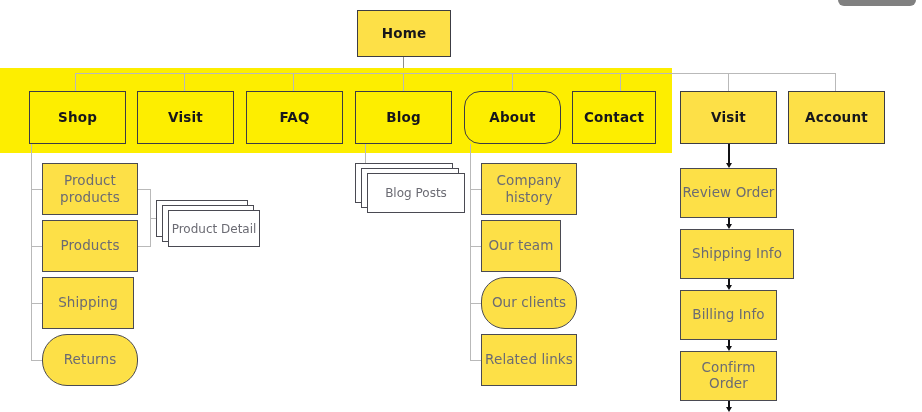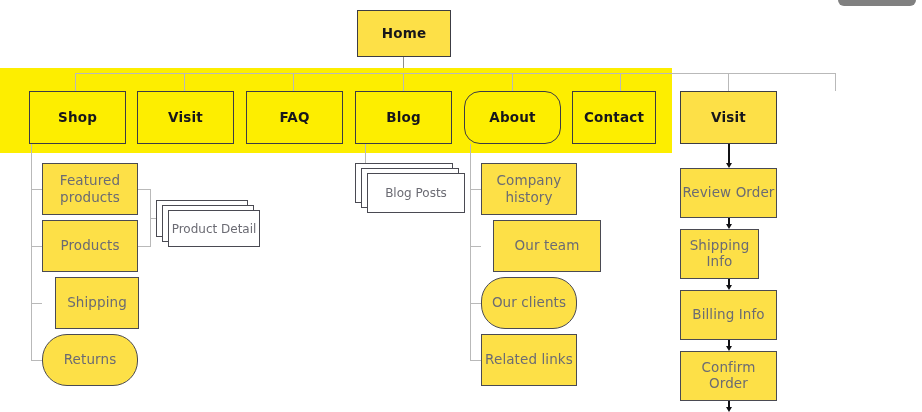--- a/index.html
+++ b/index.html
@@ -133,30 +133,31 @@
   <div class="line-v" style="left:728px; top:73px; width:1.3px; height:18px;"></div>
   <div class="line-v" style="left:835px; top:73px; width:1.3px; height:18px;"></div>
 
   <div class="node primary on-yellow" style="left:29px; top:91px; width:97px; height:53px;">Shop</div>
   <div class="node primary on-yellow" style="left:137px; top:91px; width:97px; height:53px;">Visit</div>
   <div class="node primary on-yellow" style="left:246px; top:91px; width:97px; height:53px;">FAQ</div>
   <div class="node primary on-yellow" style="left:355px; top:91px; width:97px; height:53px;">Blog</div>
   <div class="node primary on-yellow" style="left:464px; top:91px; width:97px; height:53px;border-radius:16px;">About</div>
   <div class="node primary on-yellow" style="left:572px; top:91px; width:84px; height:53px;">Contact</div>
   <div class="node primary" style="left:680px; top:91px; width:97px; height:53px;">Visit</div>
+  <div class="node primary" style="left:788px; top:91px; width:97px; height:53px;">Account</div>
 
   <div class="line-v" style="left:31px; top:144px; width:1.3px; height:216px;"></div>
   <div class="line-h" style="left:31px; top:189px; width:11px; height:1.3px;"></div>
   <div class="line-h" style="left:31px; top:246px; width:11px; height:1.3px;"></div>
   <div class="line-h" style="left:31px; top:303px; width:11px; height:1.3px;"></div>
   <div class="line-h" style="left:31px; top:360px; width:11px; height:1.3px;"></div>
 
-  <div class="node two-line" style="left:42px; top:163px; width:96px; height:52px;">Featured products</div>
+  <div class="node two-line" style="left:42px; top:163px; width:96px; height:52px;">Product products</div>
   <div class="node" style="left:42px; top:220px; width:96px; height:52px;">Products</div>
-  <div class="node" style="left:55px; top:277px; width:84px; height:52px;">Shipping</div>
+  <div class="node" style="left:42px; top:277px; width:92px; height:52px;">Shipping</div>
   <div class="node" style="left:42px; top:334px; width:96px; height:52px;border-radius:25px;">Returns</div>
 
   <div class="line-h" style="left:138px; top:189px; width:12px; height:1.3px;"></div>
   <div class="line-h" style="left:138px; top:246px; width:12px; height:1.3px;"></div>
   <div class="line-v" style="left:150px; top:189px; width:1.3px; height:58px;"></div>
   <div class="line-h" style="left:150px; top:218px; width:18px; height:1.3px;"></div>
 
   <div class="stack" style="left:156px; top:200px; width:104px; height:47px;">
     <div class="sheet s1" style="width:92px; height:37px;"></div>
     <div class="sheet s2" style="width:92px; height:37px;"></div>
@@ -171,37 +172,37 @@
     <div class="sheet s3" style="width:98px; height:40px;">Blog Posts</div>
   </div>
 
   <div class="line-v" style="left:470px; top:144px; width:1.3px; height:216px;"></div>
   <div class="line-h" style="left:470px; top:189px; width:11px; height:1.3px;"></div>
   <div class="line-h" style="left:470px; top:246px; width:11px; height:1.3px;"></div>
   <div class="line-h" style="left:470px; top:303px; width:11px; height:1.3px;"></div>
   <div class="line-h" style="left:470px; top:360px; width:11px; height:1.3px;"></div>
 
   <div class="node two-line" style="left:481px; top:163px; width:96px; height:52px;">Company history</div>
-  <div class="node" style="left:481px; top:220px; width:108px; height:52px;margin-left:12px;">Our team</div>
+  <div class="node" style="left:481px; top:220px; width:80px; height:52px;">Our team</div>
   <div class="node" style="left:481px; top:277px; width:96px; height:52px;border-radius:24px;">Our clients</div>
   <div class="node" style="left:481px; top:334px; width:96px; height:52px;">Related links</div>
 
   <div class="arrow" style="left:723px; top:144px; width:12px; height:24px;">
     <div class="shaft" style="height:19px;"></div>
     <div class="head" style="top:19px;"></div>
   </div>
 
   <div class="node" style="left:680px; top:168px; width:97px; height:50px;">Review Order</div>
 
   <div class="arrow" style="left:723px; top:218px; width:12px; height:11px;">
     <div class="shaft" style="height:6px;"></div>
     <div class="head" style="top:6px;"></div>
   </div>
 
-  <div class="node" style="left:680px; top:229px; width:79px; height:50px;">Shipping Info</div>
+  <div class="node" style="left:680px; top:229px; width:114px; height:50px;">Shipping Info</div>
 
   <div class="arrow" style="left:723px; top:279px; width:12px; height:11px;">
     <div class="shaft" style="height:6px;"></div>
     <div class="head" style="top:6px;"></div>
   </div>
 
   <div class="node" style="left:680px; top:290px; width:97px; height:50px;">Billing Info</div>
 
   <div class="arrow" style="left:723px; top:340px; width:12px; height:11px;">
     <div class="shaft" style="height:6px;"></div>

